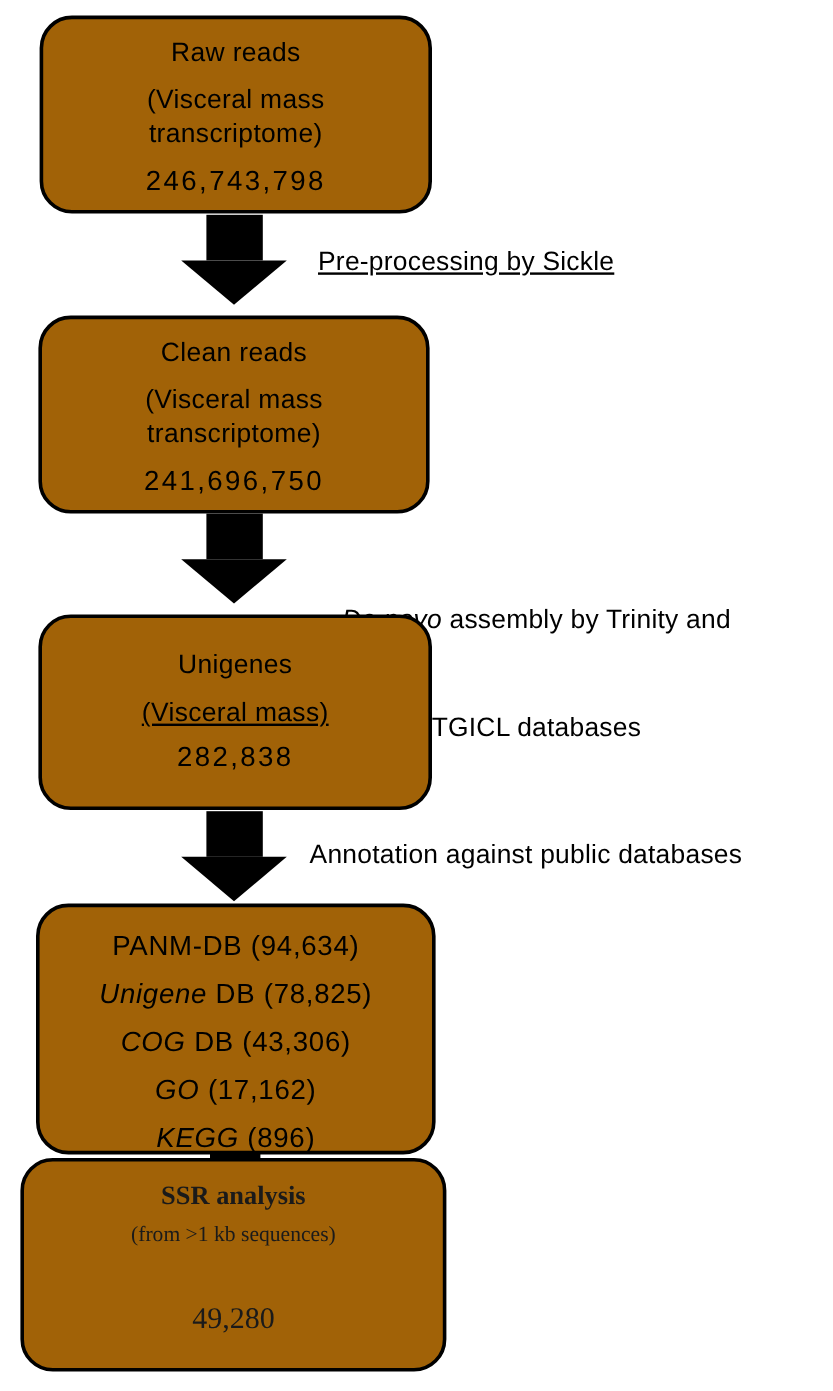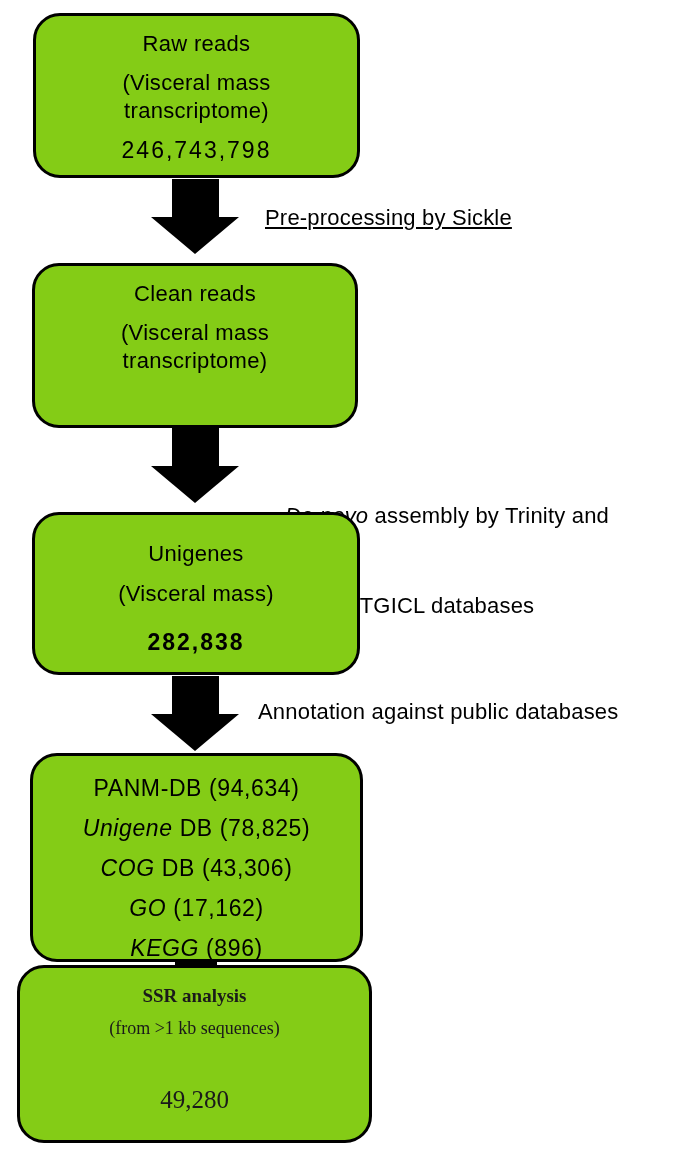--- a/index.html
+++ b/index.html
@@ -14,48 +14,48 @@
     background: #ffffff;
     font-family: "Liberation Sans", sans-serif;
     color: #000000;
     overflow: hidden;
   }
 
   
   .fbox {
     position: absolute;
     box-sizing: border-box;
-    background: #84cc16;
+    background: #a16207;
     border: 3px solid #000000;
     border-radius: 27px;
     text-align: center;
     z-index: 1;
   }
   .box1 { left: 33px;  top: 13px;  width: 327px; height: 165px; padding-top: 14px; }
   .box2 { left: 32px;  top: 263px; width: 326px; height: 165px; padding-top: 14px; }
   .box3 { left: 32px;  top: 512px; width: 328px; height: 163px; padding-top: 25px; }
   .box4 { left: 30px;  top: 753px; width: 333px; height: 209px; padding-top: 12px; }
   .box5 { left: 17px;  top: 965px; width: 355px; height: 178px; padding-top: 12px; }
 
   .line  { font-size: 22px; line-height: 28px; letter-spacing: 0.3px; }
   .sub   { margin-top: 11px; }
   .num   { margin-top: 11px; font-size: 23px; letter-spacing: 2px; }
-  .box3 .sub { margin-top: 12px; }
-  .box3 .num { margin-top: 20px; font-weight: bold; }
+  .box3 .sub { margin-top: 12px; text-decoration: underline; }
+  .box3 .num { margin-top: 8px; }
 
   .dbline {
     font-size: 23px;
     line-height: 40px;
     letter-spacing: 0.6px;
     white-space: pre-wrap;
   }
   .dbline em { font-style: italic; text-align: center; }
 
   .serif { font-family: "Liberation Serif", serif; color: #1a1a1a; }
-  .ssr-title { font-size: 19px; line-height: 32px; font-weight: bold; }
+  .ssr-title { font-size: 22px; line-height: 32px; font-weight: bold; }
   .ssr-sub   { font-size: 18px; line-height: 32px; }
   .ssr-count { font-size: 25px; line-height: 32px; margin-top: 40px; }
 
   
   .arrow {
     position: absolute;
     left: 151px;
     width: 88px;
     z-index: 2;
   }
@@ -118,20 +118,21 @@
     <div class="head"></div>
   </div>
   <div class="alabel label1">Pre-processing by Sickle</div>
 
   <div class="fbox box2">
     <div class="line">Clean reads</div>
     <div class="sub">
       <div class="line">(Visceral mass</div>
       <div class="line">transcriptome)</div>
     </div>
+    <div class="line num">241,696,750</div>
   </div>
 
   <div class="arrow arrow2">
     <div class="shaft"></div>
     <div class="head"></div>
   </div>
   <div class="alabel label2">
     <div><em>De novo</em><span> assembly by Trinity and</span></div>
     <div>TGICL databases</div>
   </div>

